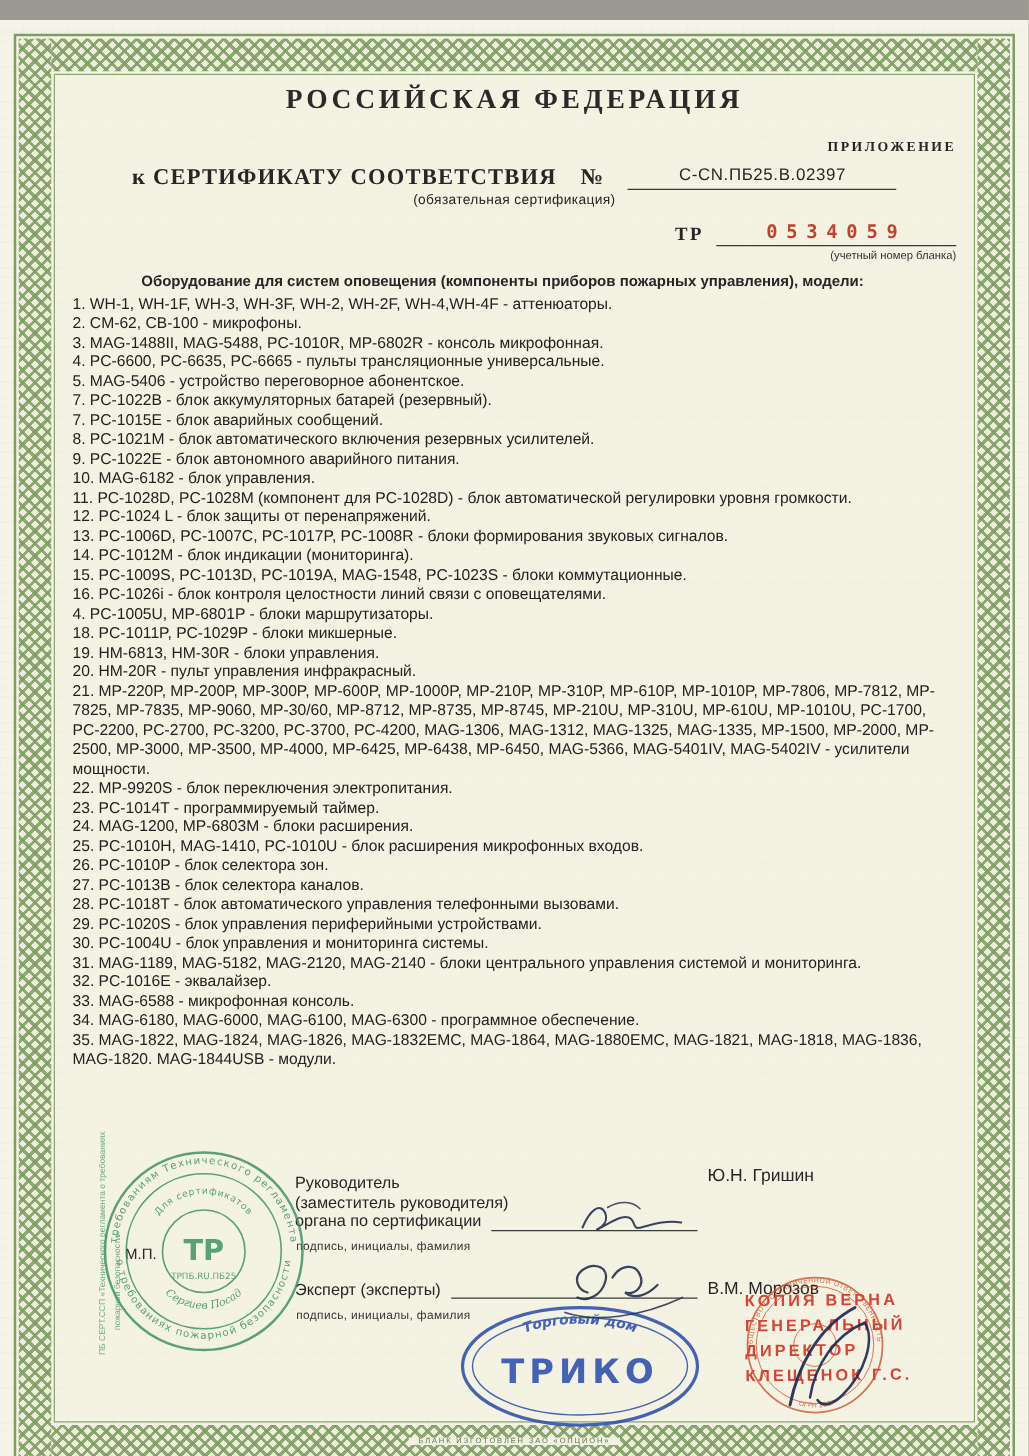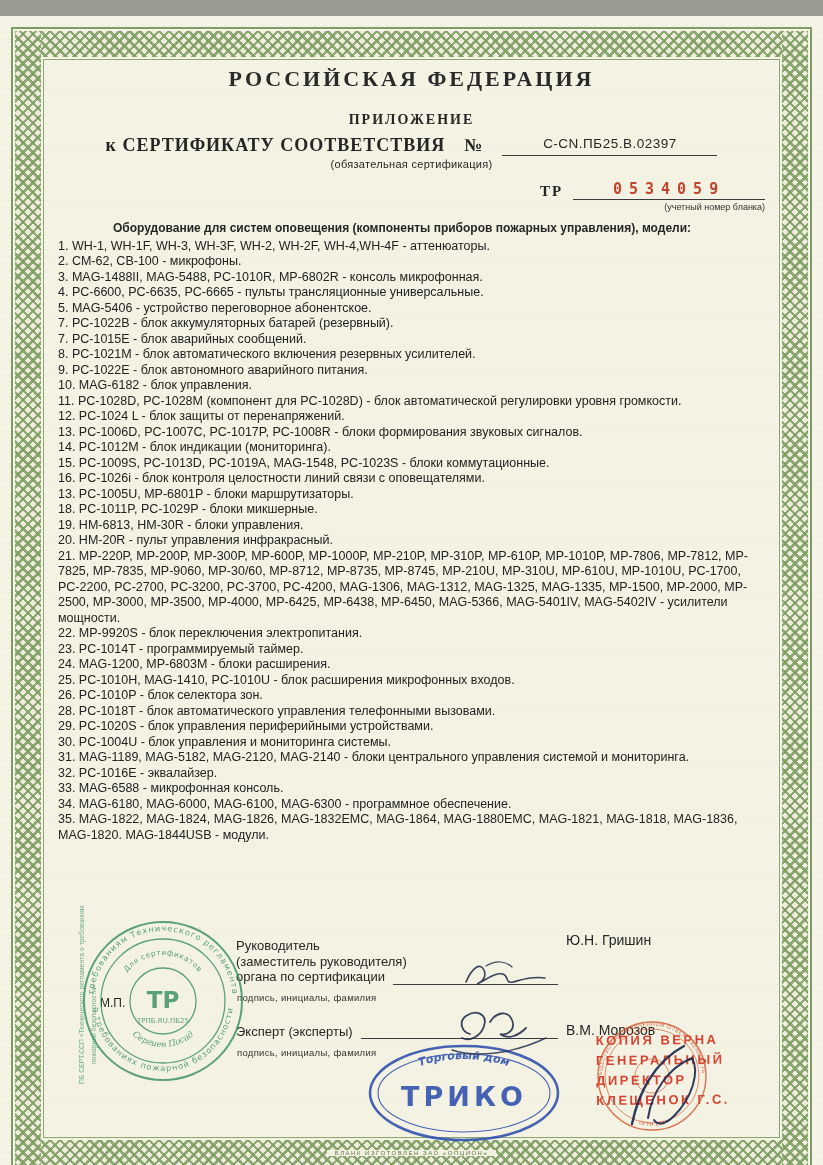--- a/index.html
+++ b/index.html
@@ -15,22 +15,22 @@
           repeating-linear-gradient(-45deg, rgba(125,157,98,.85) 0 2.5px, rgba(0,0,0,0) 2.5px 7px);}
   .band.top{left:15px;right:15px;top:15px;height:26px;}
   .band.bottom{left:15px;right:15px;bottom:15px;height:26px;}
   .band.left{top:15px;bottom:15px;left:15px;width:26px;}
   .band.right{top:15px;bottom:15px;right:15px;width:26px;}
   .inner-line{position:absolute;inset:43px;border:1px solid #8aa668;pointer-events:none;}
   .inner{position:absolute;inset:46px;padding:0 12px;background:rgba(243,241,223,.65);}
 
   .country{margin-top:4px;text-align:center;font-family:"Liberation Serif", serif;font-weight:bold;
            font-size:22px;letter-spacing:3px;color:#2a2a2a;}
-  .appendix{margin-top:20px;text-align:center;font-family:"Liberation Serif", serif;font-weight:bold;
-            font-size:14px;letter-spacing:2px;}
+  .appendix{margin-top:20px;text-align:right;font-family:"Liberation Serif", serif;font-weight:bold;
+            font-size:11px;letter-spacing:2px;}
   .cert-row{margin-top:4px;display:flex;justify-content:center;align-items:flex-end;gap:19px;
             font-family:"Liberation Serif", serif;font-weight:bold;font-size:18px;letter-spacing:1px;}
   .cert-num-field{width:215px;border-bottom:1.4px solid #3a3a3a;text-align:center;padding-bottom:2px;}
   .cert-num{font-family:"Liberation Sans", sans-serif;font-weight:normal;font-size:13.5px;letter-spacing:.5px;}
   .mandatory{margin-top:2px;text-align:center;font-size:11px;letter-spacing:.3px;}
   .tr-row{width:225px;margin:10px 0 0 auto;}
   .tr-line{display:flex;align-items:flex-end;}
   .tr-label{font-family:"Liberation Serif", serif;font-weight:bold;font-size:15px;letter-spacing:2px;margin-right:10px;}
   .tr-field{flex:1;border-bottom:1.4px solid #3a3a3a;text-align:center;padding-bottom:1px;}
   .tr-num{font-family:"DejaVu Sans Mono", monospace;font-weight:bold;font-size:15px;letter-spacing:7px;color:#c2422c;}
@@ -98,30 +98,31 @@
         <div class="item">7. PC-1015E - блок аварийных сообщений.</div>
         <div class="item">8. PC-1021M - блок автоматического включения резервных усилителей.</div>
         <div class="item">9. PC-1022E - блок автономного аварийного питания.</div>
         <div class="item">10. MAG-6182 - блок управления.</div>
         <div class="item">11. PC-1028D, PC-1028M (компонент для PC-1028D) - блок автоматической регулировки уровня громкости.</div>
         <div class="item">12. PC-1024 L - блок защиты от перенапряжений.</div>
         <div class="item">13. PC-1006D, PC-1007C, PC-1017P, PC-1008R - блоки формирования звуковых сигналов.</div>
         <div class="item">14. PC-1012M - блок индикации (мониторинга).</div>
         <div class="item">15. PC-1009S, PC-1013D, PC-1019A, MAG-1548, PC-1023S - блоки коммутационные.</div>
         <div class="item">16. PC-1026i - блок контроля целостности линий связи с оповещателями.</div>
-        <div class="item">13. PC-1005U, MP-6801P - блоки маршрутизаторы.</div>
+        <div class="item">4. PC-1005U, MP-6801P - блоки маршрутизаторы.</div>
         <div class="item">18. PC-1011P, PC-1029P - блоки микшерные.</div>
         <div class="item">19. HM-6813, HM-30R - блоки управления.</div>
         <div class="item">20. HM-20R - пульт управления инфракрасный.</div>
         <div class="item">21. MP-220P, MP-200P, MP-300P, MP-600P, MP-1000P, MP-210P, MP-310P, MP-610P, MP-1010P, MP-7806, MP-7812, MP-7825, MP-7835, MP-9060, MP-30/60, MP-8712, MP-8735, MP-8745, MP-210U, MP-310U, MP-610U, MP-1010U, PC-1700, PC-2200, PC-2700, PC-3200, PC-3700, PC-4200, MAG-1306, MAG-1312, MAG-1325, MAG-1335, MP-1500, MP-2000, MP-2500, MP-3000, MP-3500, MP-4000, MP-6425, MP-6438, MP-6450, MAG-5366, MAG-5401IV, MAG-5402IV - усилители мощности.</div>
         <div class="item">22. MP-9920S - блок переключения электропитания.</div>
         <div class="item">23. PC-1014T - программируемый таймер.</div>
         <div class="item">24. MAG-1200, MP-6803M - блоки расширения.</div>
         <div class="item">25. PC-1010H, MAG-1410, PC-1010U - блок расширения микрофонных входов.</div>
         <div class="item">26. PC-1010P - блок селектора зон.</div>
+        <div class="item">27. PC-1013B - блок селектора каналов.</div>
         <div class="item">28. PC-1018T - блок автоматического управления телефонными вызовами.</div>
         <div class="item">29. PC-1020S - блок управления периферийными устройствами.</div>
         <div class="item">30. PC-1004U - блок управления и мониторинга системы.</div>
         <div class="item">31. MAG-1189, MAG-5182, MAG-2120, MAG-2140 - блоки центрального управления системой и мониторинга.</div>
         <div class="item">32. PC-1016E - эквалайзер.</div>
         <div class="item">33. MAG-6588 - микрофонная консоль.</div>
         <div class="item">34. MAG-6180, MAG-6000, MAG-6100,  MAG-6300 - программное обеспечение.</div>
         <div class="item">35. MAG-1822, MAG-1824, MAG-1826, MAG-1832EMC, MAG-1864, MAG-1880EMC, MAG-1821, MAG-1818, MAG-1836, MAG-1820. MAG-1844USB - модули.</div>
       </div>
   </div>

